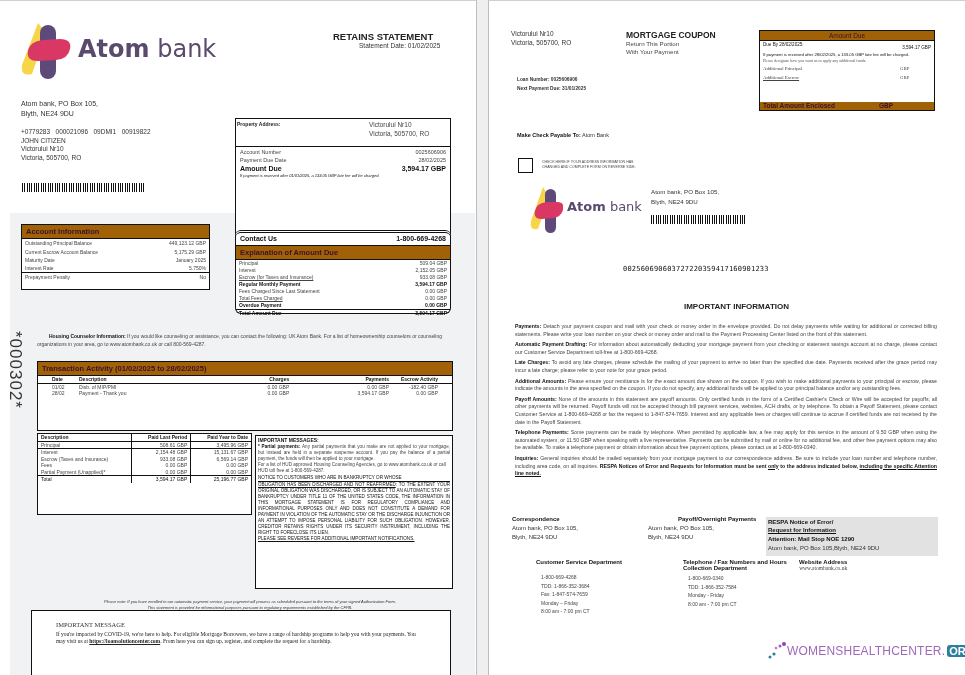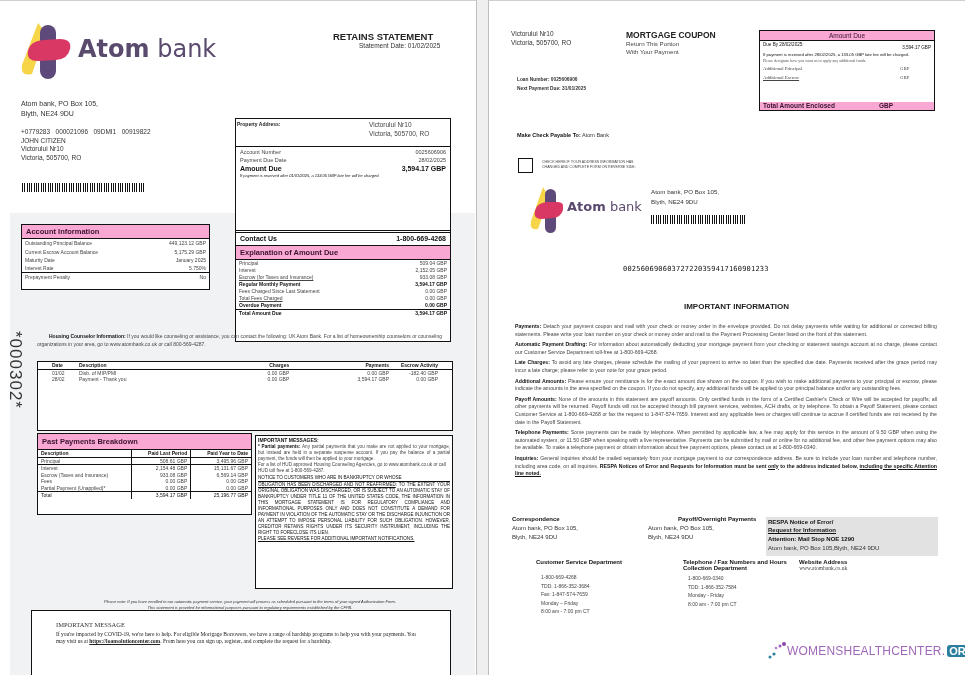--- a/index.html
+++ b/index.html
@@ -1,21 +1,21 @@
 <!DOCTYPE html>
 <html><head>
   <meta charset="utf-8">
   <style>
     * { box-sizing: border-box; margin: 0; padding: 0; }
     html, body { width: 965px; height: 675px; overflow: hidden; background: #efefef; font-family: "Liberation Sans", sans-serif; color: #222; }
     .page { position: absolute; top: 0; background: #fff; height: 675px; overflow: hidden; }
     #page-left { left: 0; width: 477px; border-right: 1px solid #bdbdbd; border-top: 1px solid #cfcfcf; }
     #page-right { left: 488px; width: 477px; border-left: 1px solid #bdbdbd; border-top: 1px solid #cfcfcf; }
     .abs { position: absolute; }
-    .maroon { background: #f9a8d4; color: #3a1030; }
+    .maroon { background: #a16207; color: #3a1030; }
     .logo { position: absolute; }
     .logo svg { display: block; }
     .logo-text { position: absolute; font-family: "DejaVu Sans", sans-serif; color: #5a4a6e; white-space: nowrap; }
     .logo-text b { font-weight: bold; }
     .micro { font-size: 4px; line-height: 6px; }
     .boxed { position: absolute; border: 1.5px solid #111; background: #fff; }
     .hdr-bar { font-weight: bold; font-size: 7.5px; padding: 2px 4px; border-bottom: 1px solid #111; }
     .row { display: flex; justify-content: space-between; font-size: 5px; line-height: 7px; padding: 0 3px; color: #444; }
     .row.b { font-weight: bold; color: #111; }
     .row.ul { border-bottom: 1px solid #111; }
@@ -80,21 +80,21 @@
           <span>28/02/2025</span>
         </div>
       <div class="row b" style="padding:0;font-size:7px;line-height:9px;">
           <span>Amount Due</span>
           <span>3,594.17 GBP</span>
         </div>
       <div class="micro" style="font-style:italic;color:#111;">If payment is received after 01/01/2025, a 133.05 GBP late fee will be charged.</div>
     </div>
   </div>
 
-  <div class="boxed" style="left:235px;top:229px;width:216px;height:112px;border-top:3px double #111;">
+  <div class="boxed" style="left:235px;top:229px;width:216px;height:84px;border-top:3px double #111;border-radius:6px;">
     <div class="row b" style="font-size:7px;line-height:10px;padding:1px 4px;">
       <span>Contact Us</span>
         <span>1-800-669-4268</span>
     </div>
     <div class="hdr-bar maroon" style="border-top:1px solid #111;">Explanation of Amount Due</div>
     <div id="expl-rows">
       <div class="row">
           <span>Principal</span>
           <span>509.04 GBP</span>
         </div>
@@ -156,20 +156,21 @@
   <div class="abs" style="left:7px;top:330px;width:20px;height:90px;">
     <div style="transform:rotate(90deg);transform-origin:left top;position:absolute;left:18px;top:0;font-size:17px;color:#333;white-space:nowrap;letter-spacing:1px;">*000302*</div>
   </div>
 
   <div class="abs" style="left:37px;top:332px;width:430px;font-size:5px;line-height:7.5px;color:#444;">
     <span style="padding-left:12px;font-weight:bold;color:#111;">Housing Counselor Information:</span>
     <span>If you would like counseling or assistance, you can contact the following: UK Atom Bank. For a list of homeownership counselors or counseling organizations in your area, go to www.atombank.co.uk or call 800-569-4287.</span>
   </div>
 
   <div class="boxed" style="left:37px;top:360px;width:416px;height:70px;">
+    <div class="hdr-bar maroon">Transaction Activity (01/02/2025 to 28/02/2025)</div>
     <table>
       <tbody>
           <tr style="border-bottom:1px solid #111;">
         <th style="width:38px;text-align:left;padding-left:14px;vertical-align:top;">Date</th>
         <th style="text-align:left;vertical-align:top;">Description</th>
         <th class="r" style="vertical-align:top;">Charges</th>
         <th class="r" style="vertical-align:top;">Payments</th>
         <th class="r" style="width:60px;padding-right:14px;">Escrow Activity</th>
       </tr>
       <tr>
@@ -184,21 +185,20 @@
         <td>Payment - Thank you</td>
         <td class="r">0.00 GBP</td>
         <td class="r">3,594.17 GBP</td>
         <td class="r" style="padding-right:14px;">0.00 GBP</td>
       </tr>
     </tbody>
       </table>
   </div>
 
   <div class="boxed" style="left:37px;top:432px;width:215px;height:82px;">
-    <div class="hdr-bar maroon" style="padding:3px 4px;">Past Payments Breakdown</div>
     <table>
       <tbody>
           <tr style="border-bottom:1px solid #111;">
         <th style="text-align:left;border-right:1px solid #111;">Description</th>
         <th class="r" style="border-right:1px solid #111;">Paid Last Period</th>
         <th class="r">Paid Year to Date</th>
       </tr>
       <tr style="border-bottom:1px solid #111;">
             <td style="border-right:1px solid #111;">Principal</td>
             <td class="r" style="border-right:1px solid #111;">508.61 GBP</td>

